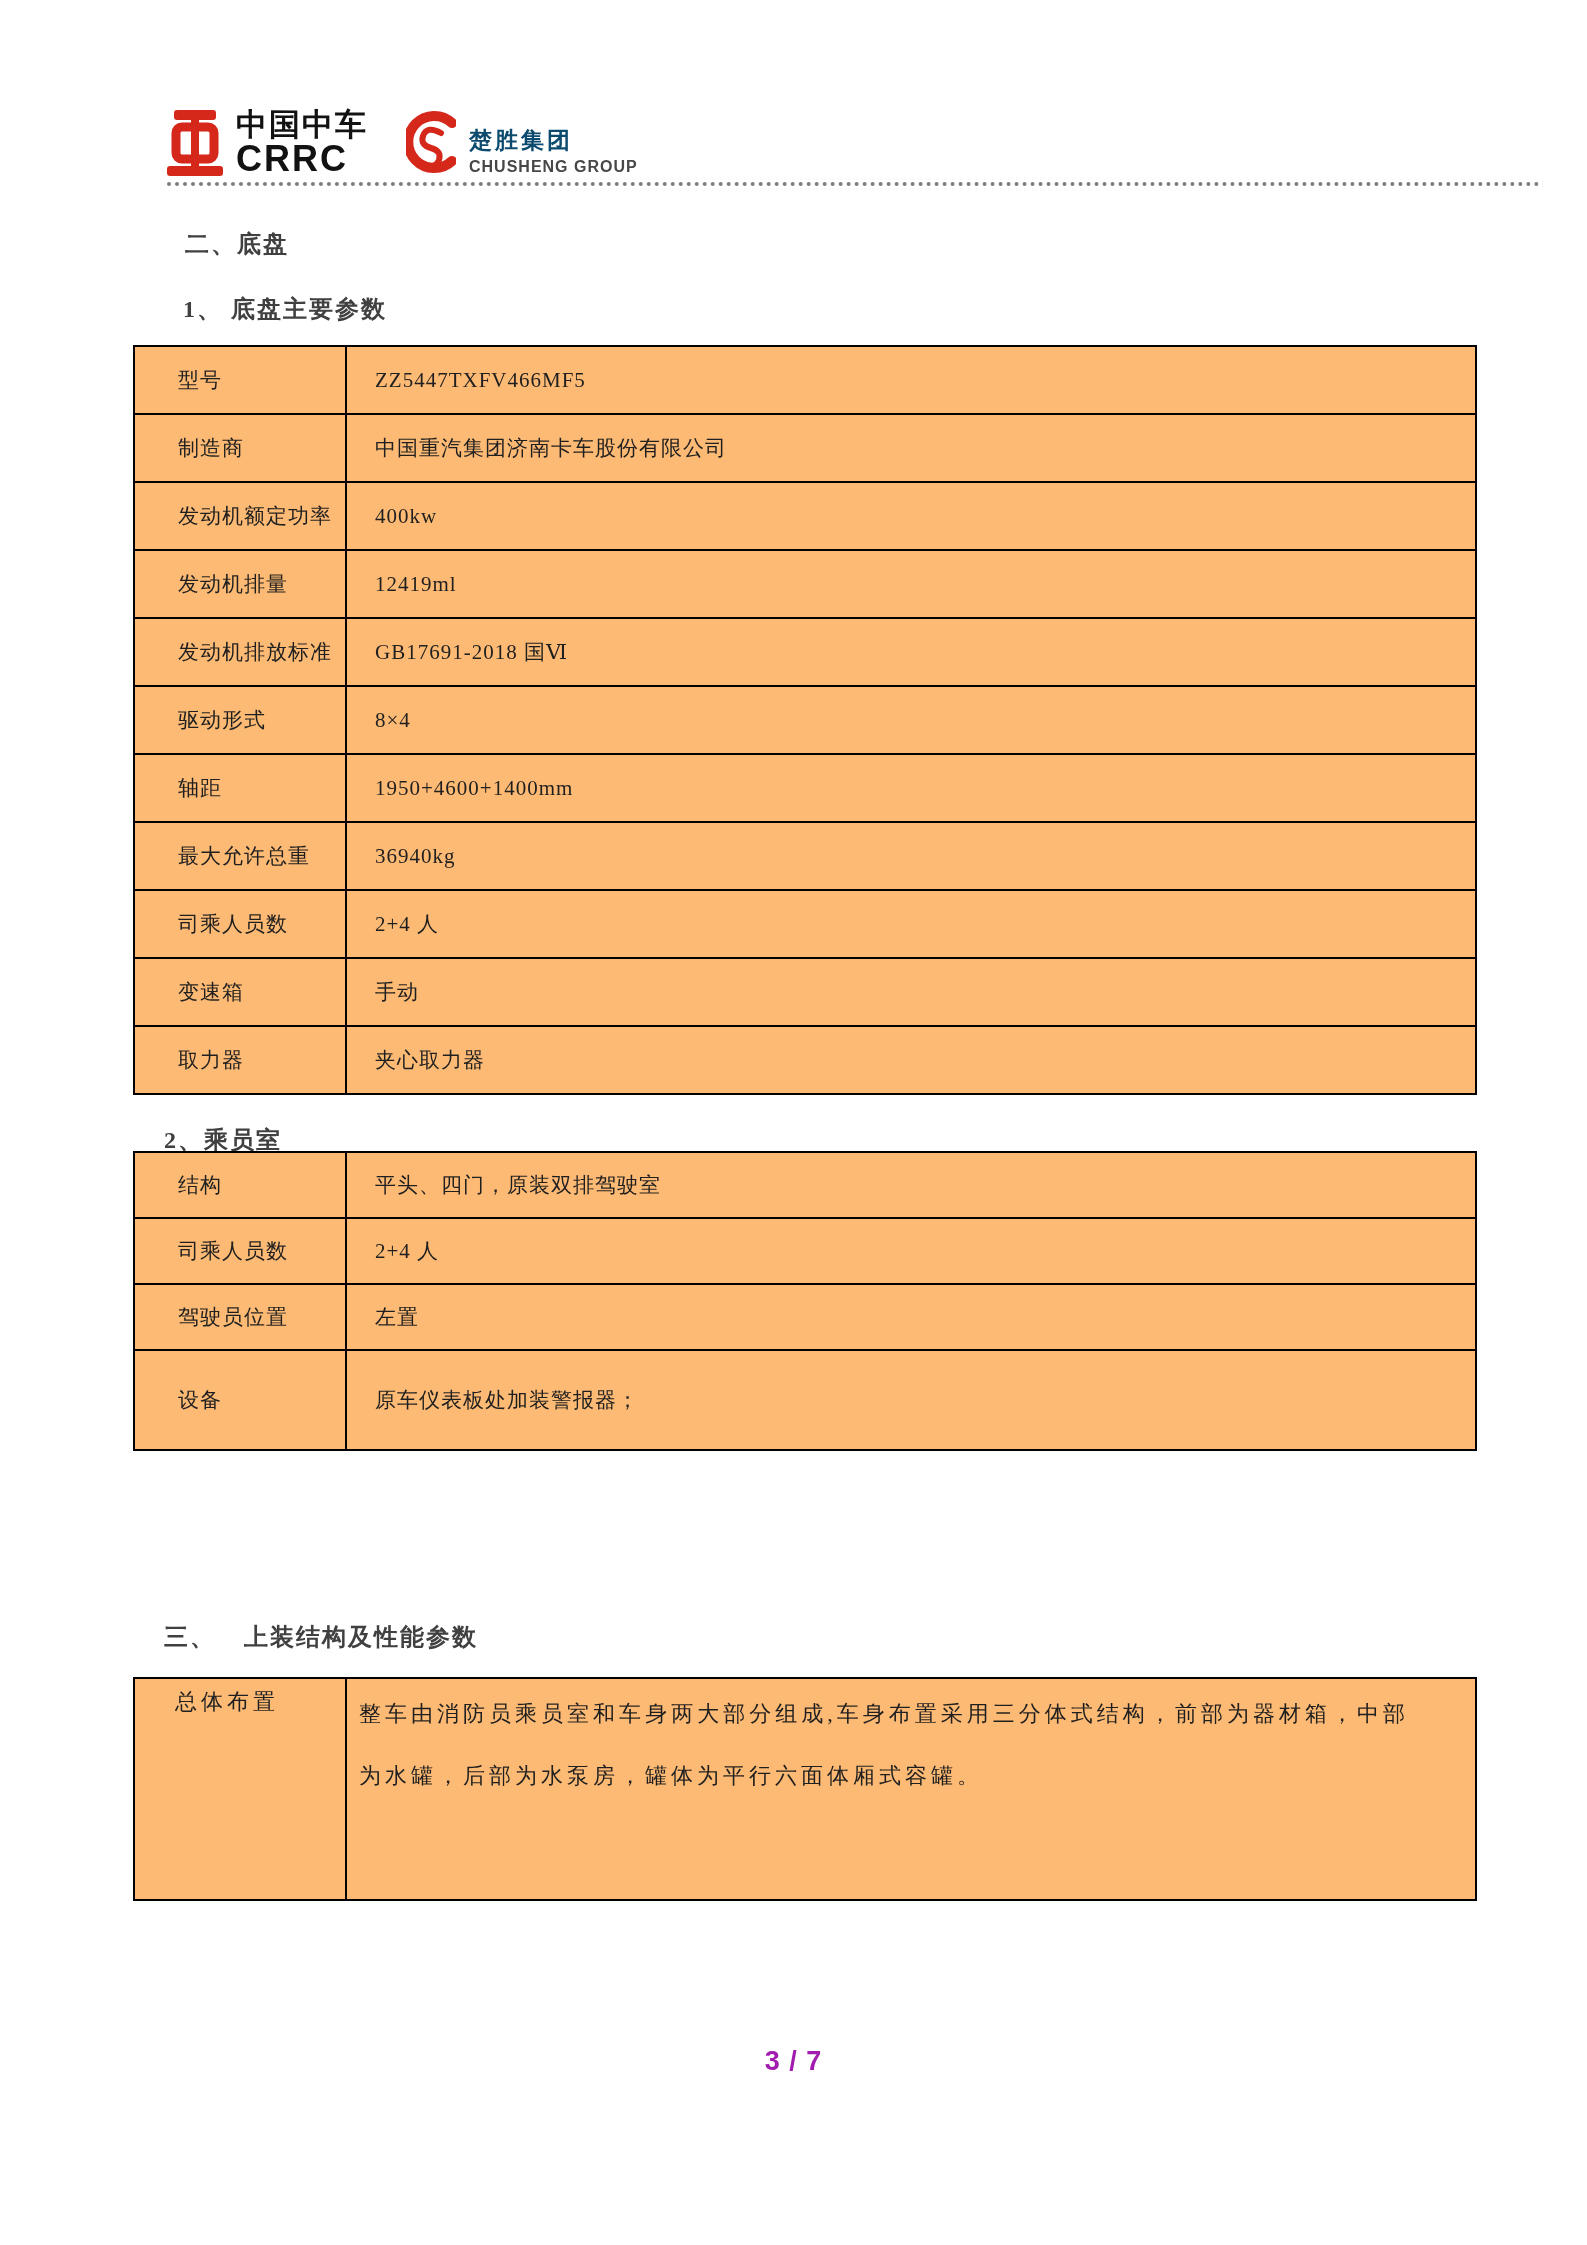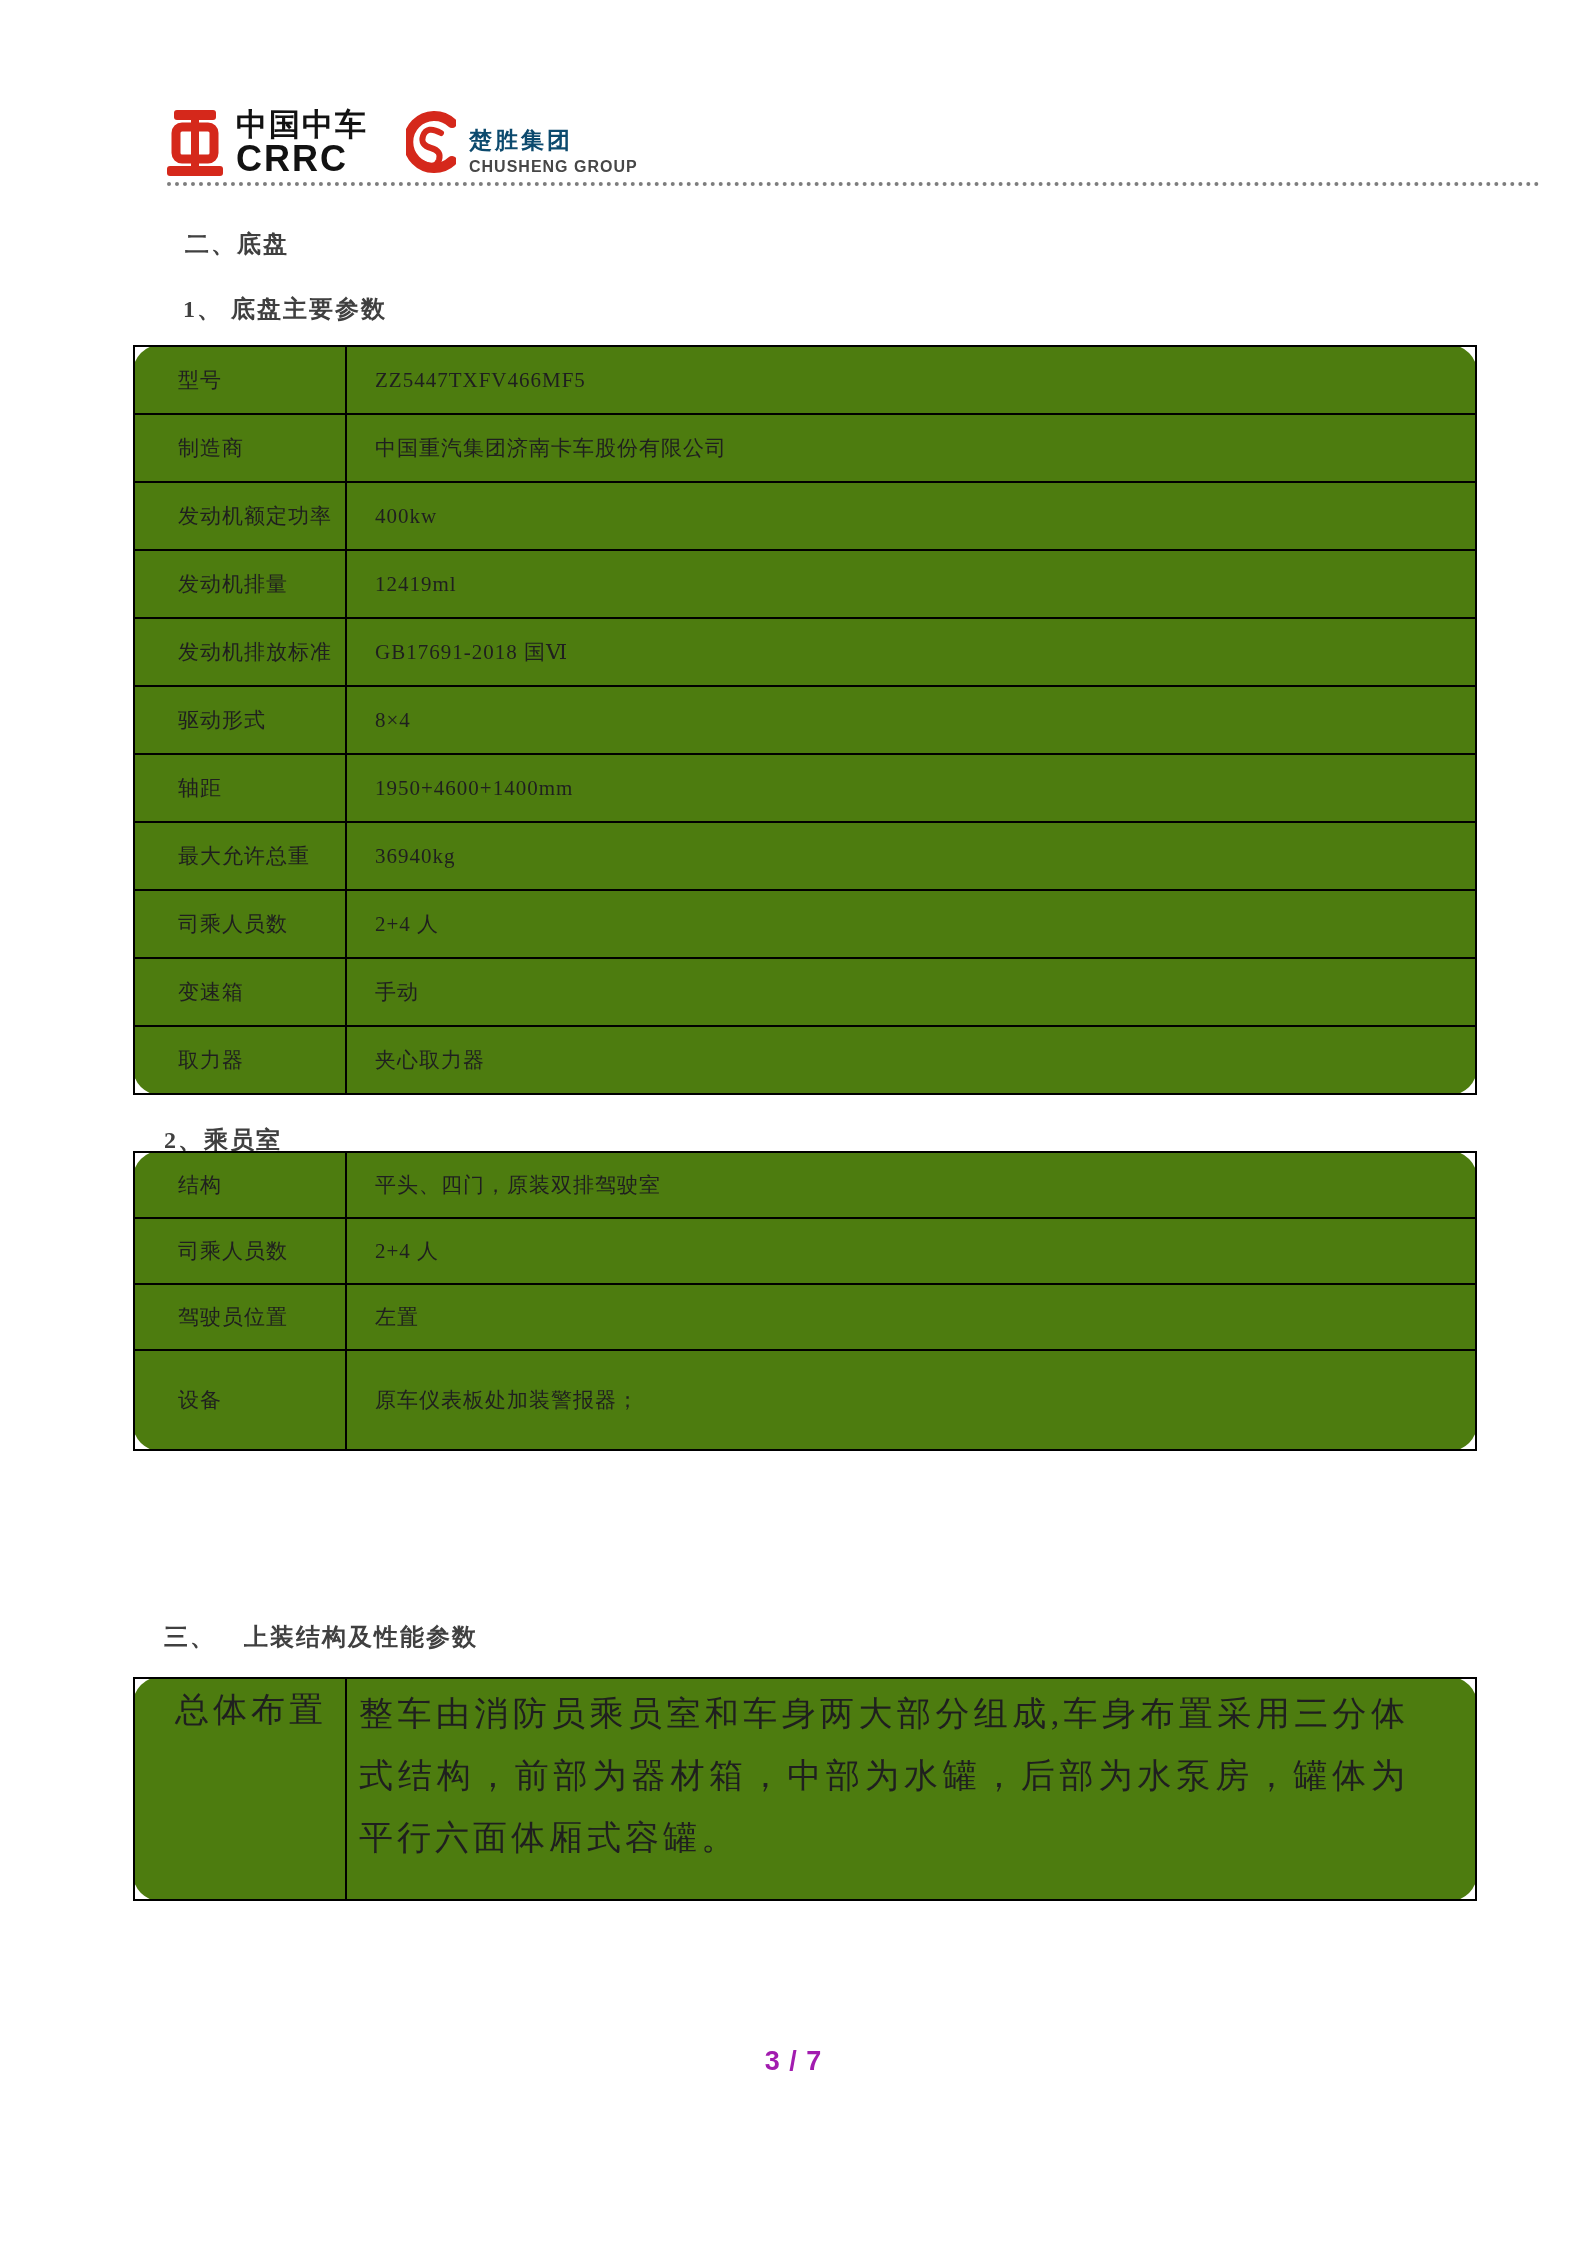--- a/index.html
+++ b/index.html
@@ -50,41 +50,40 @@
   #h-chassis        { left:185px; top:228px; }
   #h-chassis-params { left:183px; top:293px; }
   #h-crew           { left:164px; top:1124px; }
   #h-body           { left:164px; top:1621px; }
   #h-body .h-num    { margin-right:28px; }
 
   
   .spec-table {
     position:absolute; left:133px;
     width:1344px; table-layout:fixed; border-collapse:collapse;
-    background:#4d7c0f;
-    border-radius:27px;
+    background:#fdba74;
   }
   .spec-table col.c1 { width:212px; }
   .spec-table td {
     border:2px solid #000000;
     font-size:21px; letter-spacing:1px; color:#1f1f1f;
     vertical-align:middle;
   }
   .spec-table td.label { padding-left:43px; }
   .spec-table td.value { padding-left:28px; padding-right:10px; }
 
   #table-chassis { top:345px; }
   #table-chassis td { height:64px; }
 
   #table-crew { top:1151px; }
   #table-crew td { height:62px; }
   #table-crew tr:nth-child(4) td { height:96px; }
 
   #table-body { top:1677px; }
-  #table-body td { height:211px; vertical-align:top; font-size:34px; letter-spacing:4px; }
+  #table-body td { height:211px; vertical-align:top; font-size:22px; letter-spacing:4px; }
   #table-body td.label { padding-top:8px; padding-left:40px; }
   #table-body td.value {
     padding:4px 66px 0 12px;
     line-height:62px;
     text-align:justify;
   }
 
   
   .page-footer {
     position:absolute; left:0; top:2046px; width:1587px;

